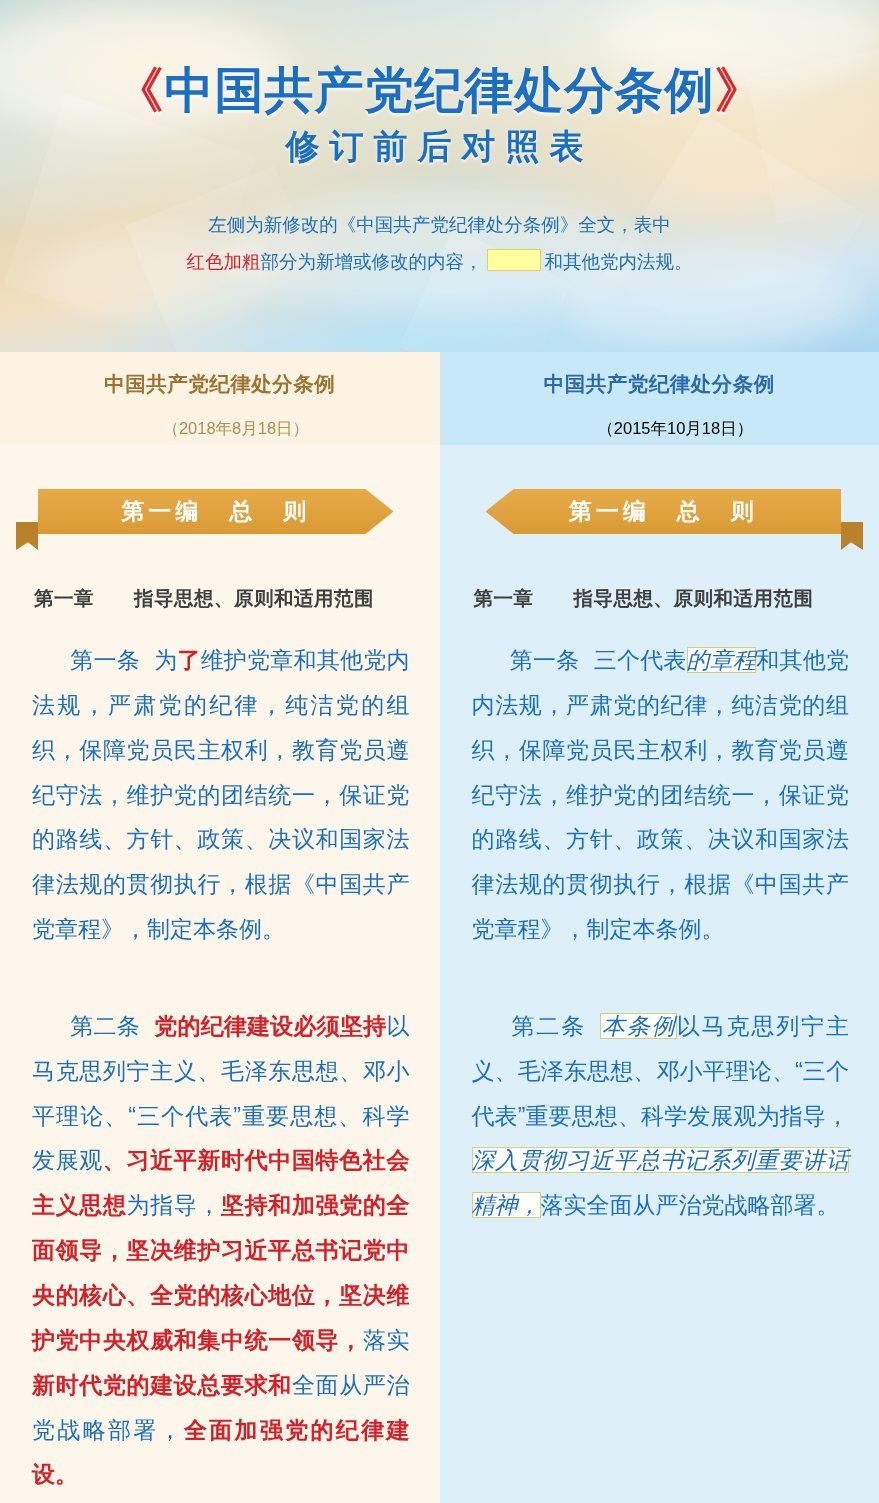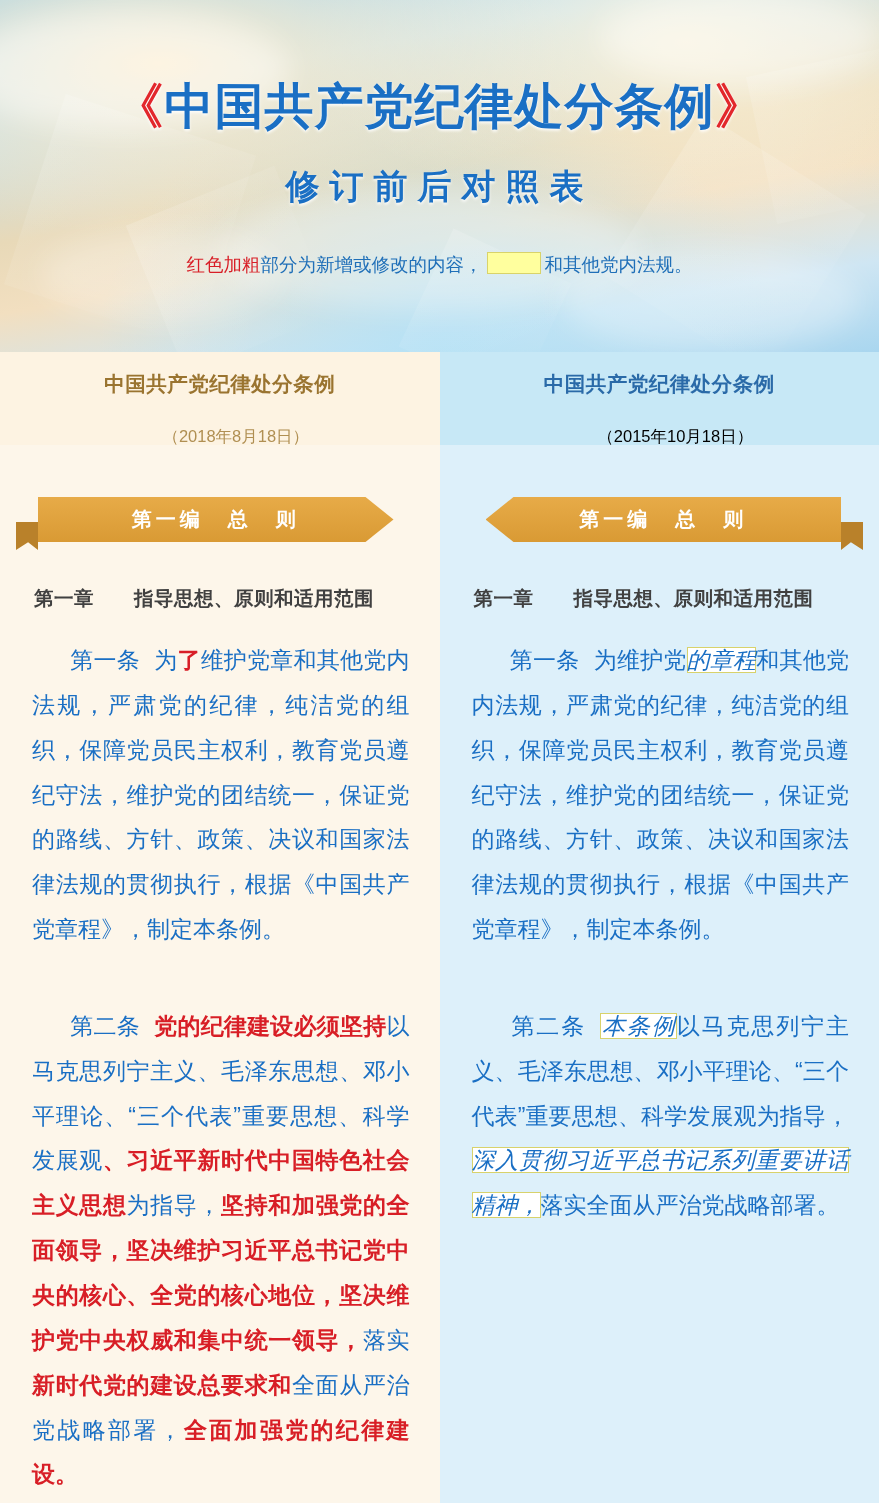--- a/index.html
+++ b/index.html
@@ -50,34 +50,33 @@
   }
   .banner .f1 { width: 200px; height: 200px; left: 30px; top: 120px; }
   .banner .f2 { width: 160px; height: 160px; left: 150px; top: 190px; transform: rotate(-22deg);}
   .banner .f3 { width: 190px; height: 190px; left: 640px; top: 150px; transform: rotate(32deg);}
   .banner .f4 { width: 150px; height: 150px; left: 760px; top: 60px; transform: rotate(-12deg);}
   .banner .f5 { width: 130px; height: 130px; left: 420px; top: 250px; transform: rotate(25deg);}
 
   .title-main {
     position: relative;
     text-align: center;
-    padding-top: 74px;
+    padding-top: 58px;
     font-family: "DejaVu Serif", "Liberation Serif", serif;
     font-weight: bold;
     font-size: 49px;
     letter-spacing: 1px;
     color: #1a6fc4;
     text-shadow: 0 2px 3px rgba(255,255,255,0.85), 0 0 1px #ffffff;
     white-space: nowrap;
   }
   .title-main .brk { color: #e2272c; }
   .title-sub {
     position: relative;
     text-align: center;
-    margin-top: 24px;
     font-family: "DejaVu Serif", "Liberation Serif", serif;
     font-weight: bold;
     font-size: 34px;
     letter-spacing: 10px;
     color: #1a6fc4;
     text-shadow: 0 2px 3px rgba(255,255,255,0.9);
   }
   .legend {
     position: relative;
     text-align: center;
@@ -115,21 +114,21 @@
   .col-head.left { background: #fdf3e2; }
   .col-head.right { background: #c7e8f6; }
   .col-head .h-title {
     font-size: 20.5px;
     font-weight: bold;
     color: #2a6aa8;
     letter-spacing: 0.5px;
   }
   .col-head.left .h-title { color: #9a7430; }
   .col-head .h-date {
-    margin-top: 28px;
+    margin-top: 20px;
     font-size: 16.5px;
     color: #b08f52;
     padding-left: 32px;
   }
   .col-head.right .h-date { color: #000000; }
 
   
   .columns {
     display: flex;
     height: 1058px;
@@ -143,28 +142,28 @@
   .col.right { background: #ddf0fa; }
 
   
   .ribbon-wrap {
     position: relative;
     height: 80px;
     margin-top: 32px;
   }
   .ribbon {
     position: absolute;
-    top: 20px;
+    top: 12px;
     height: 45px;
     background: linear-gradient(180deg, #e7ab48 0%, #d99a34 100%);
     display: flex;
     align-items: center;
     justify-content: center;
     color: #ffffff;
-    font-size: 20px;
+    font-size: 23px;
     font-weight: bold;
     letter-spacing: 4px;
   }
   .ribbon.left {
     left: 38px;
     right: 46px;
     clip-path: polygon(0 0, calc(100% - 28px) 0, 100% 50%, calc(100% - 28px) 100%, 0 100%);
   }
   .ribbon.right {
     left: 46px;
@@ -240,20 +239,21 @@
     <div class="facet f4"></div>
     <div class="facet f5"></div>
 
     <div class="title-main">
       <span class="brk">《</span><span>中国共产党纪律处分条例</span><span class="brk">》</span>
     </div>
 
     <div class="title-sub">修订前后对照表</div>
 
     <div class="legend">
+      <div>左侧为新修改的《中国共产党纪律处分条例》全文，表中</div>
       <div>
         <span class="red">红色加粗</span><span>部分为新增或修改的内容，</span><span class="delbox"></span><span>和其他党内法规。</span>
       </div>
     </div>
   </div>
 
   <div class="col-heads">
     <div class="col-head left">
       <div class="h-title">中国共产党纪律处分条例</div>
       <div class="h-date">（2018年8月18日）</div>
@@ -287,21 +287,21 @@
 
     <div class="col right">
       <div class="ribbon-wrap">
         <div class="ribbon-tail r"></div>
         <div class="ribbon right">第一编　总　则</div>
       </div>
 
       <div class="chapter-title">第一章　　指导思想、原则和适用范围</div>
 
       <div class="article">
-        <span class="indent"></span><span class="lead">第一条</span><span class="gap"></span><span>为维护党</span><span class="del">的章程</span><span>和其他党内法规，严肃党的纪律，纯洁党的组织，保障党员民主权利，教育党员遵纪守法，维护党的团结统一，保证党的路线、方针、政策、决议和国家法律法规的贯彻执行，根据《中国共产党章程》，制定本条例。</span>
+        <span class="indent"></span><span class="lead">第一条</span><span class="gap"></span><span>三个代表</span><span class="del">的章程</span><span>和其他党内法规，严肃党的纪律，纯洁党的组织，保障党员民主权利，教育党员遵纪守法，维护党的团结统一，保证党的路线、方针、政策、决议和国家法律法规的贯彻执行，根据《中国共产党章程》，制定本条例。</span>
       </div>
 
       <div class="spacer-26"></div>
 
       <div class="article">
         <span class="indent"></span><span class="lead">第二条</span><span class="gap"></span><span class="del">本条例</span><span>以马克思列宁主义、毛泽东思想、邓小平理论、“三个代表”重要思想、科学发展观为指导，</span><span class="del">深入贯彻习近平总书记系列重要讲话精神，</span><span>落实全面从严治党战略部署。</span>
       </div>
     </div>
 
   </div>

